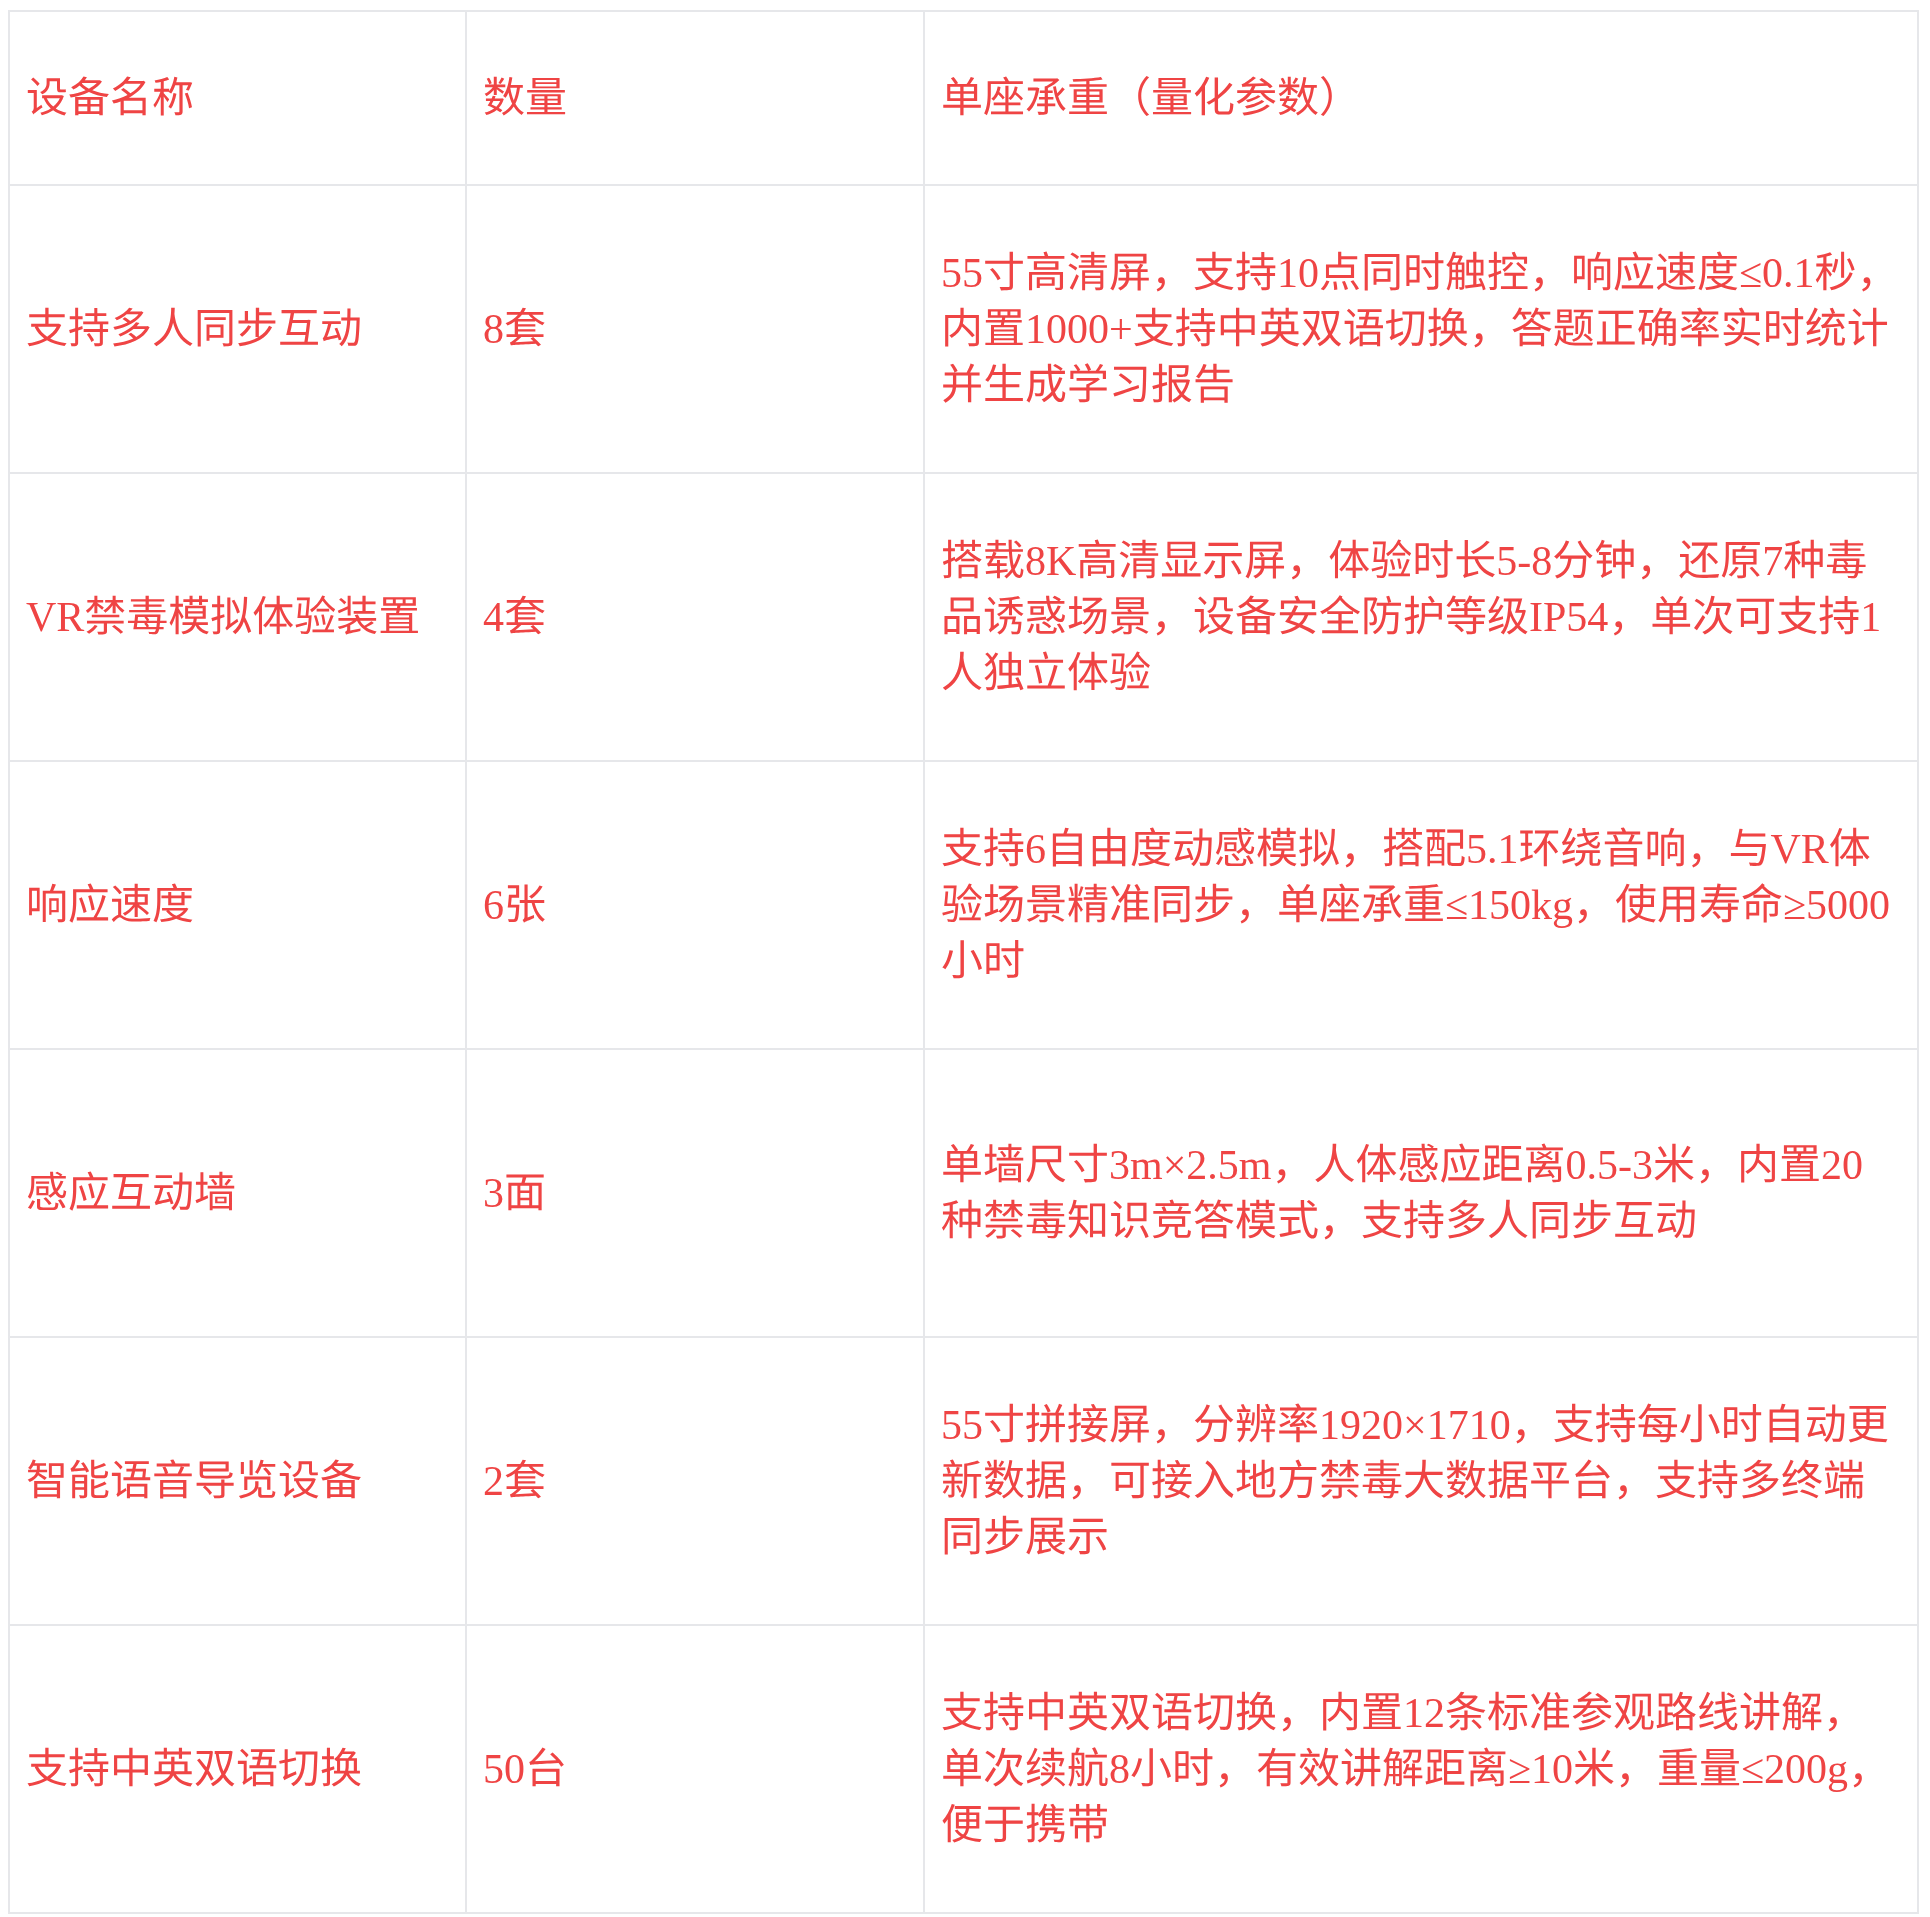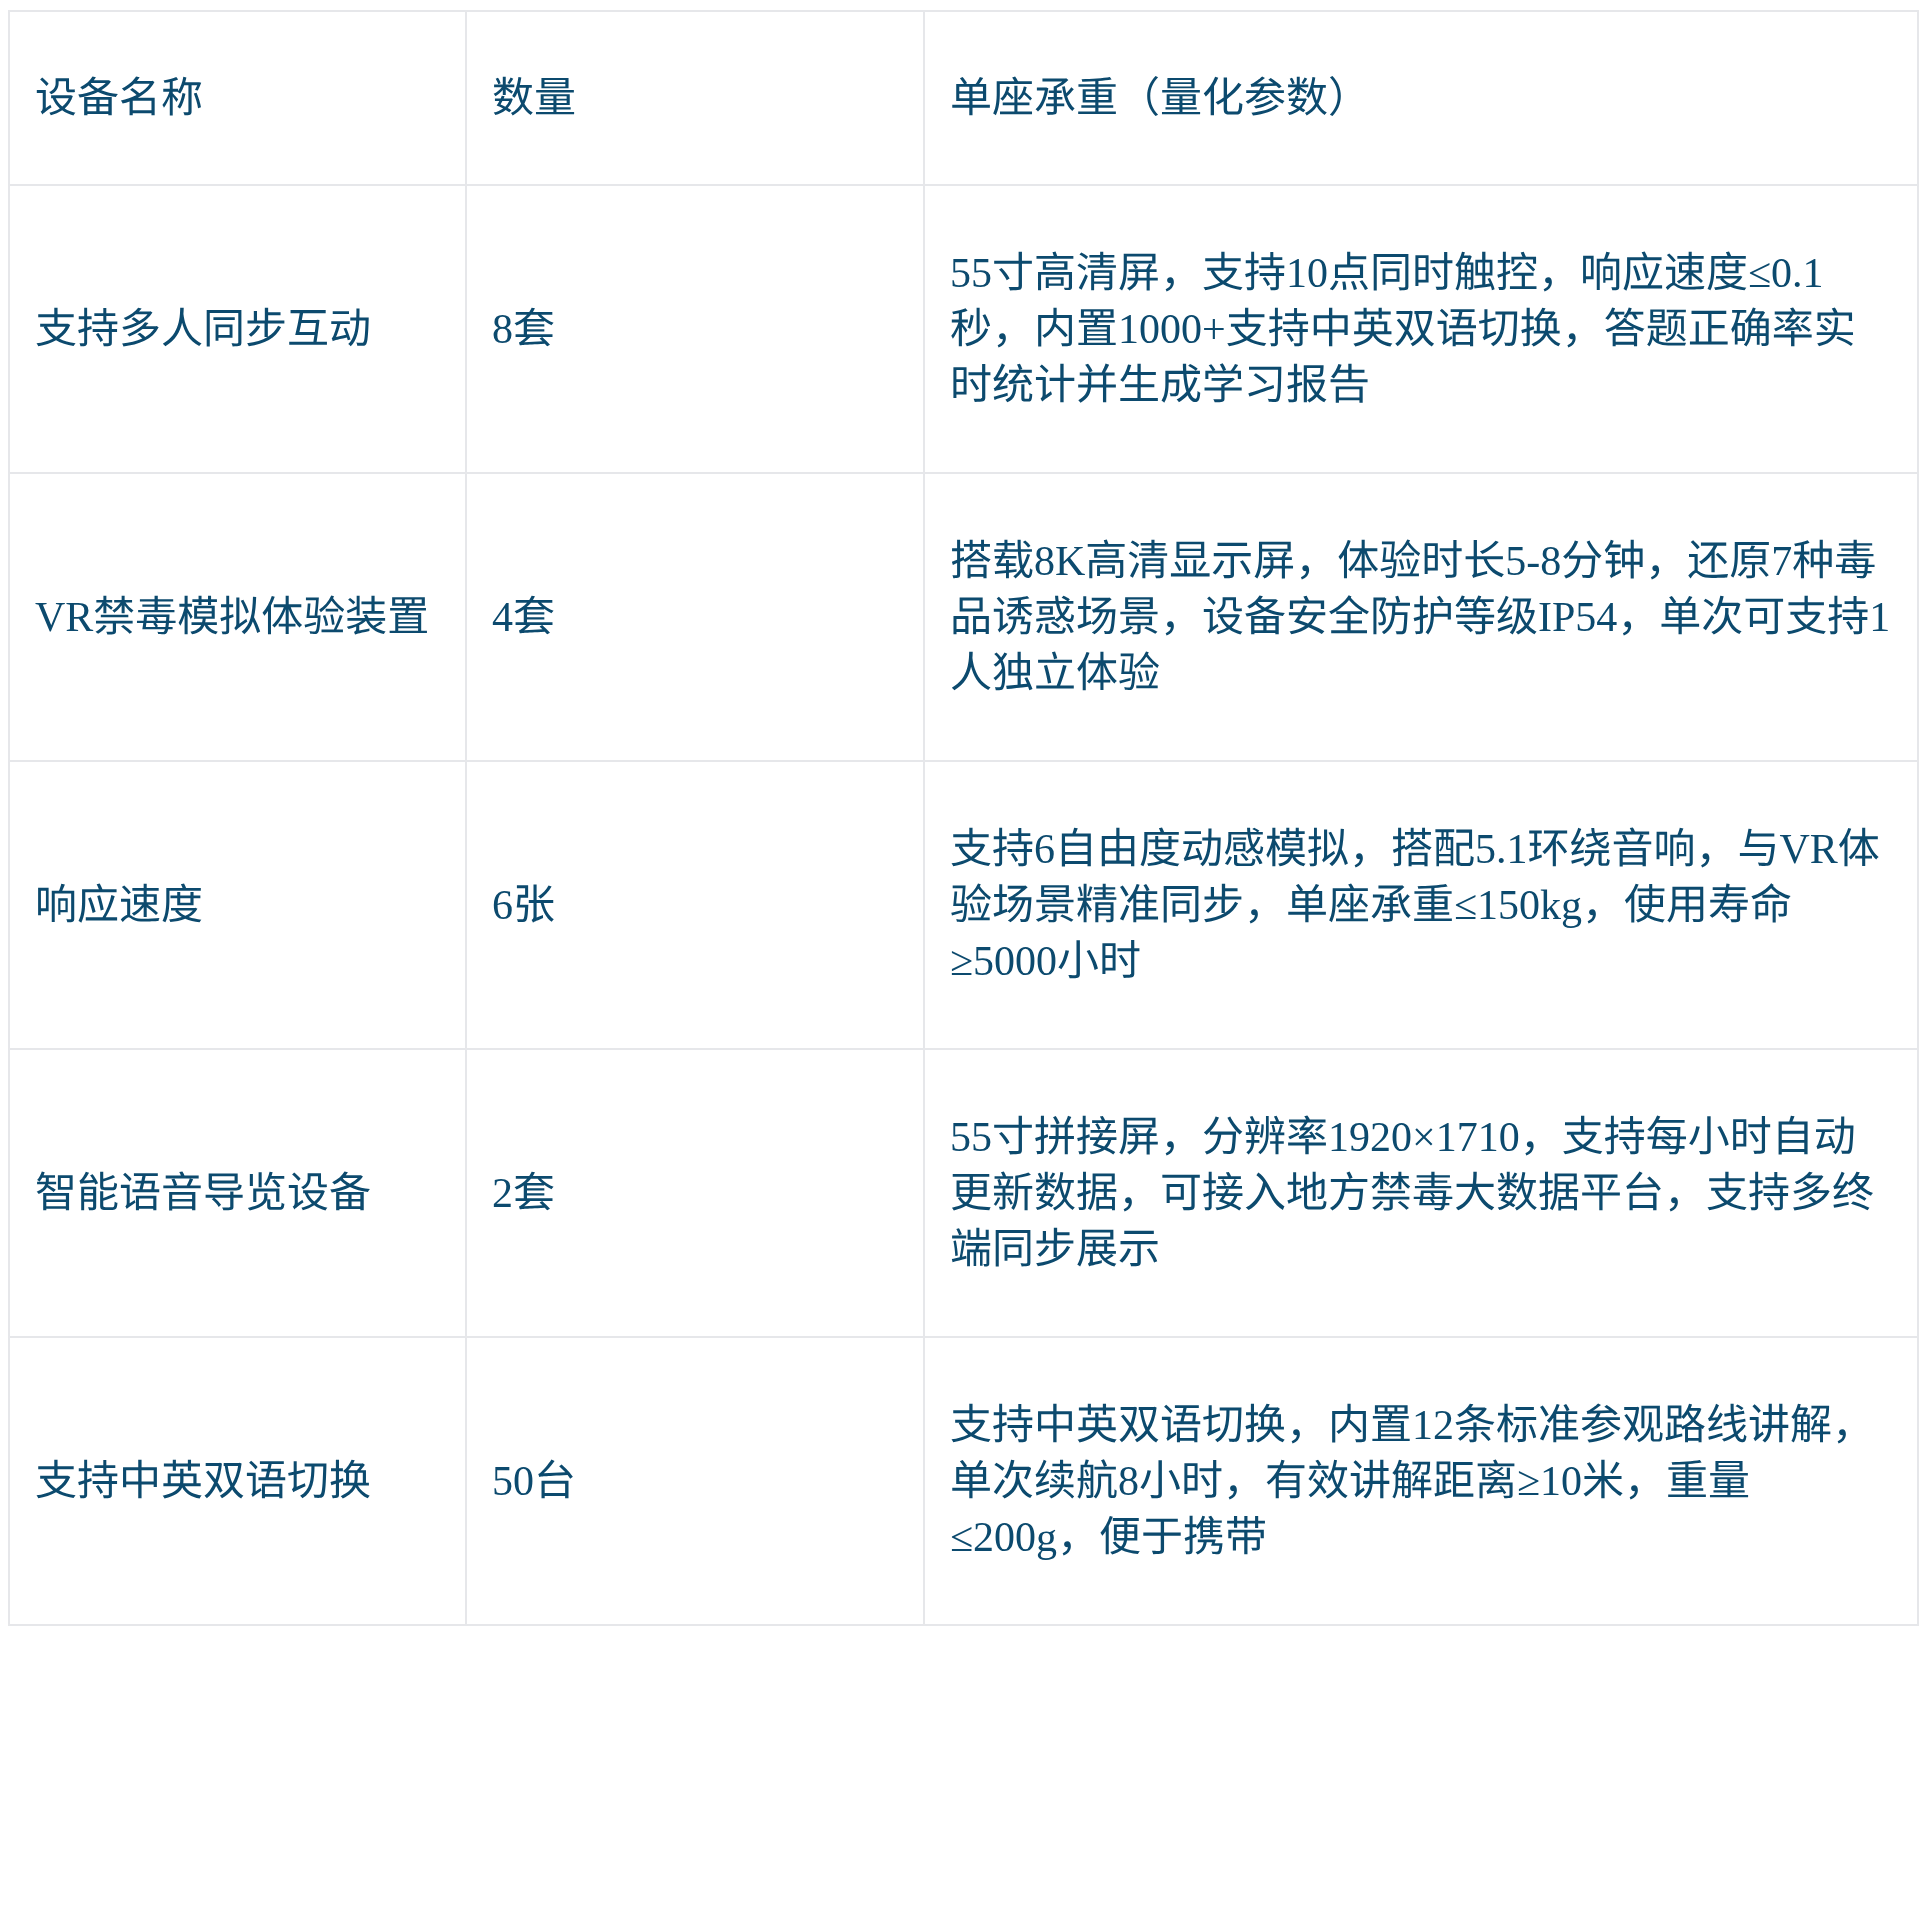--- a/index.html
+++ b/index.html
@@ -20,25 +20,25 @@
     width: 1908px;
     background: #ffffff;
     font-family: "Liberation Serif", "DejaVu Serif", serif;
   }
   table.spec-table col.c1 { width: 457px; }
   table.spec-table col.c2 { width: 458px; }
   table.spec-table col.c3 { width: 994px; }
   table.spec-table th,
   table.spec-table td {
     border: 2px solid #e6e7ea;
-    padding: 6px 25px;
+    padding: 6px 16px;
     font-size: 42px;
     line-height: 56px;
     font-weight: 400;
-    color: #0c4a6e;
+    color: #ef4444;
     text-align: left;
     vertical-align: middle;
     word-break: break-word;
     overflow: hidden;
   }
   table.spec-table thead tr { height: 174px; }
   table.spec-table tbody tr { height: 288px; }
 </style>
 </head>
 <body>
@@ -67,20 +67,25 @@
         <td>VR禁毒模拟体验装置</td>
         <td>4套</td>
         <td>搭载8K高清显示屏，体验时长5-8分钟，还原7种毒品诱惑场景，设备安全防护等级IP54，单次可支持1人独立体验</td>
       </tr>
       <tr>
         <td>响应速度</td>
         <td>6张</td>
         <td>支持6自由度动感模拟，搭配5.1环绕音响，与VR体验场景精准同步，单座承重≤150kg，使用寿命≥5000小时</td>
       </tr>
       <tr>
+        <td>感应互动墙</td>
+        <td>3面</td>
+        <td>单墙尺寸3m×2.5m，人体感应距离0.5-3米，内置20种禁毒知识竞答模式，支持多人同步互动</td>
+      </tr>
+      <tr>
         <td>智能语音导览设备</td>
         <td>2套</td>
         <td>55寸拼接屏，分辨率1920×1710，支持每小时自动更新数据，可接入地方禁毒大数据平台，支持多终端同步展示</td>
       </tr>
       <tr>
         <td>支持中英双语切换</td>
         <td>50台</td>
         <td>支持中英双语切换，内置12条标准参观路线讲解，单次续航8小时，有效讲解距离≥10米，重量≤200g，便于携带</td>
       </tr>
     </tbody>

